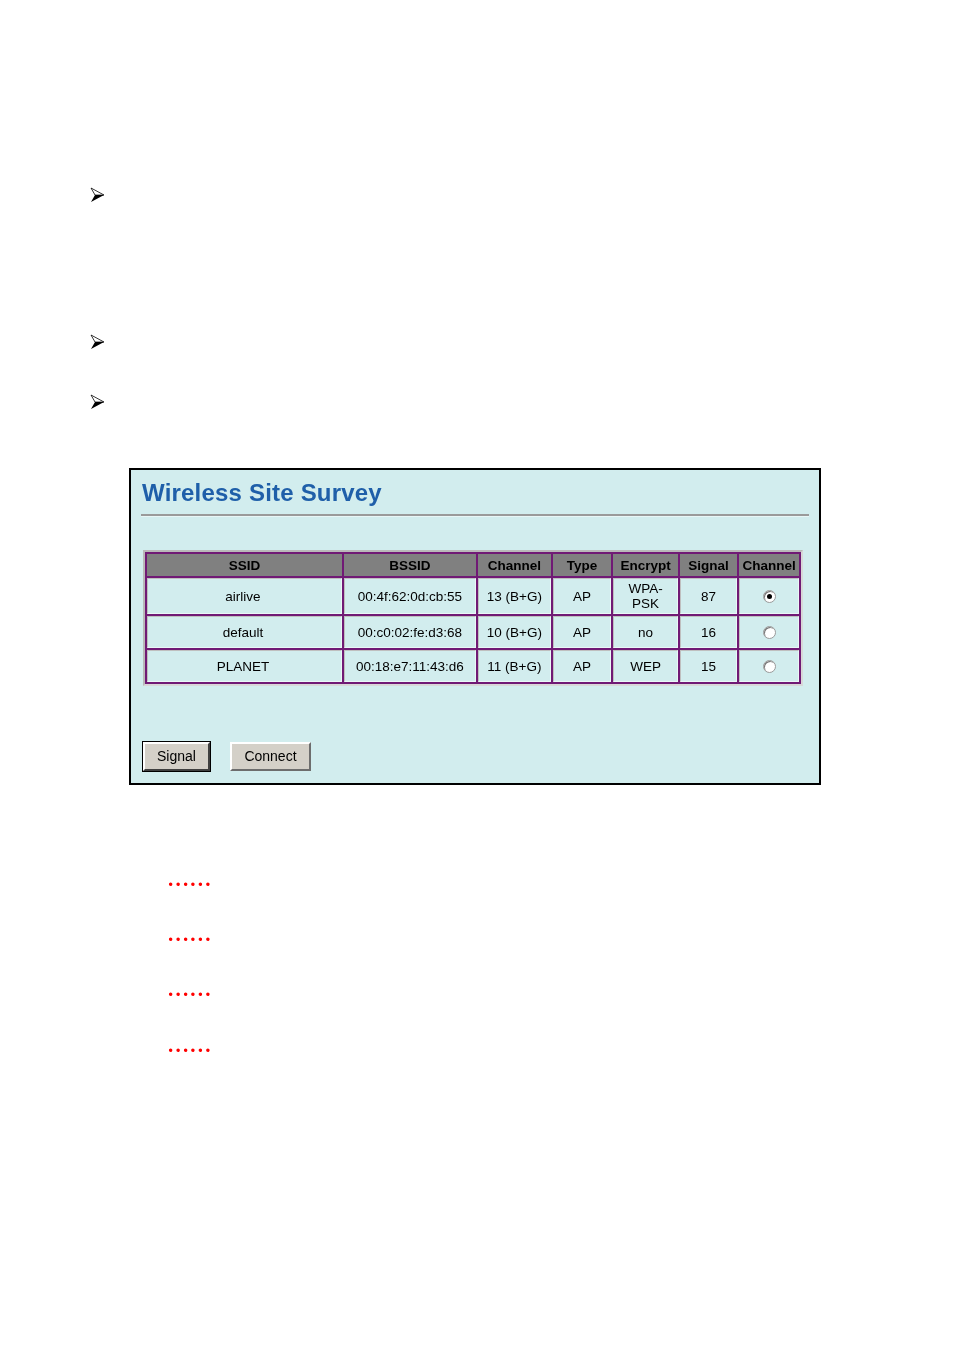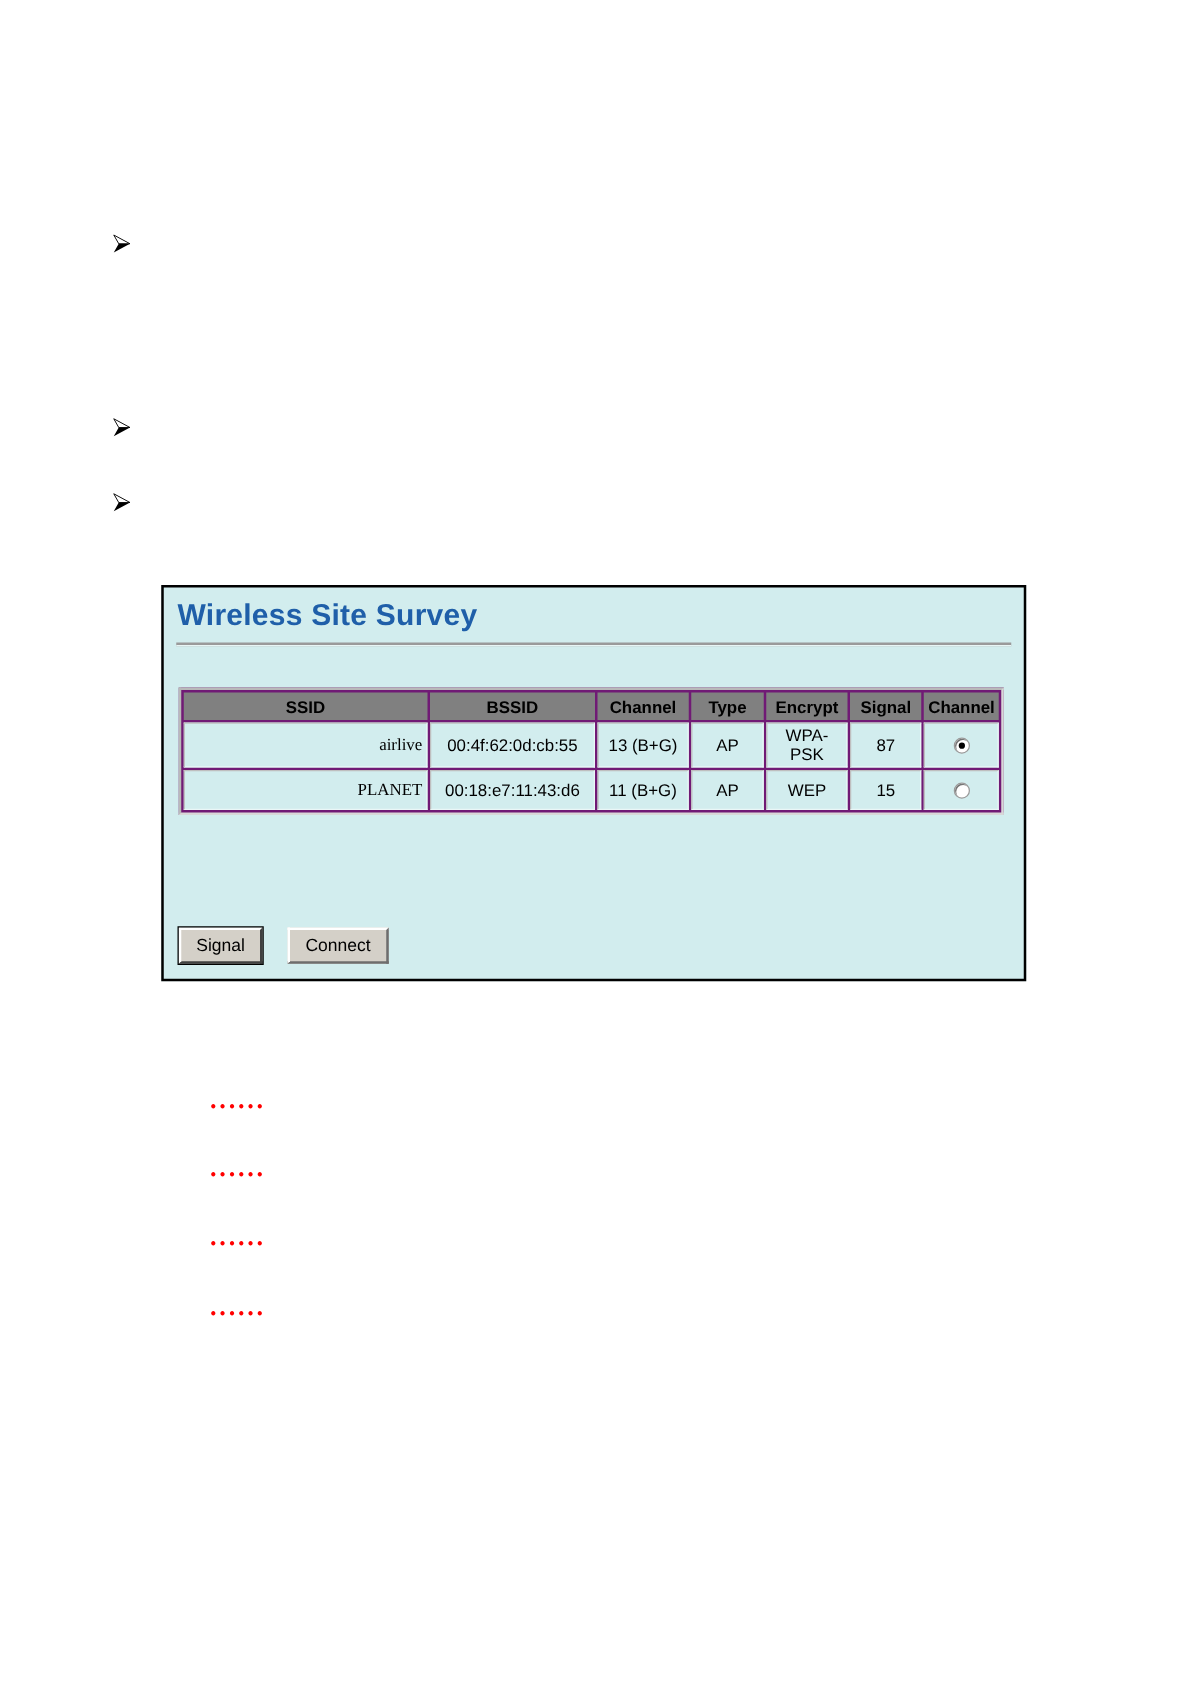--- a/index.html
+++ b/index.html
@@ -123,23 +123,22 @@
     border-left: 1px solid #bfbfbf;
     border-top: 1px solid #bfbfbf;
     border-right: 1px solid #eaf7f7;
     border-bottom: 1px solid #eaf7f7;
     height: 26px;
     vertical-align: middle;
     overflow: hidden;
     white-space: nowrap;
   }
   table.survey td.ssid {
-    text-align: right;
+    text-align: center;
     padding-left: 0;
-    font-family: Liberation Serif, serif;
   }
   table.survey td.encrypt {
     white-space: normal;
     line-height: 15px;
     margin-top: 24px;
   }
 
   
   col.c-ssid    { width: 193px; }
   col.c-bssid   { width: 131px; }
@@ -259,20 +258,31 @@
           <td>00:4f:62:0d:cb:55</td>
           <td>13 (B+G)</td>
           <td>AP</td>
           <td class="encrypt">WPA-PSK</td>
           <td>87</td>
           <td>
             <span class="radio checked"></span>
           </td>
         </tr>
         <tr>
+          <td class="ssid">default</td>
+          <td>00:c0:02:fe:d3:68</td>
+          <td>10 (B+G)</td>
+          <td>AP</td>
+          <td class="encrypt">no</td>
+          <td>16</td>
+          <td>
+            <span class="radio"></span>
+          </td>
+        </tr>
+        <tr>
           <td class="ssid">PLANET</td>
           <td>00:18:e7:11:43:d6</td>
           <td>11 (B+G)</td>
           <td>AP</td>
           <td class="encrypt">WEP</td>
           <td>15</td>
           <td>
             <span class="radio"></span>
           </td>
         </tr>

